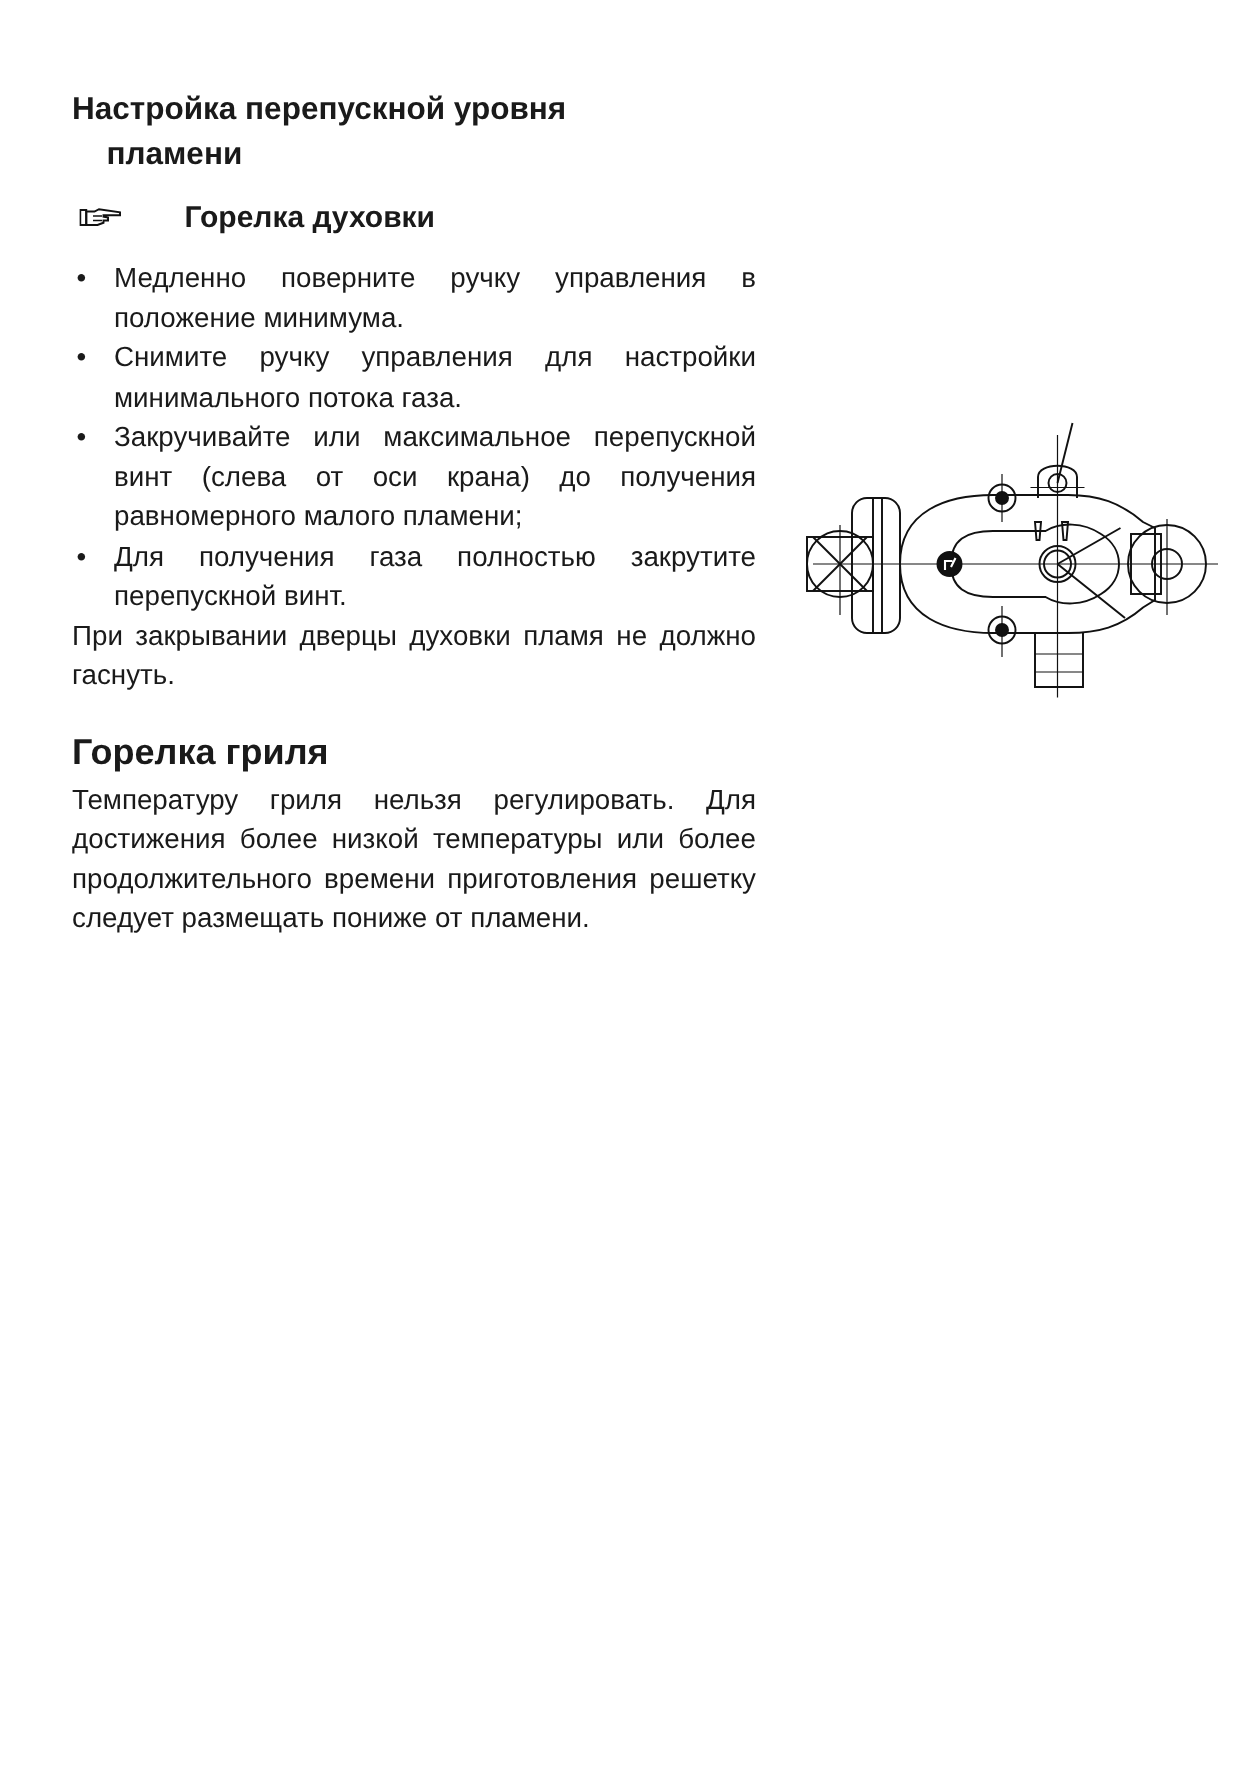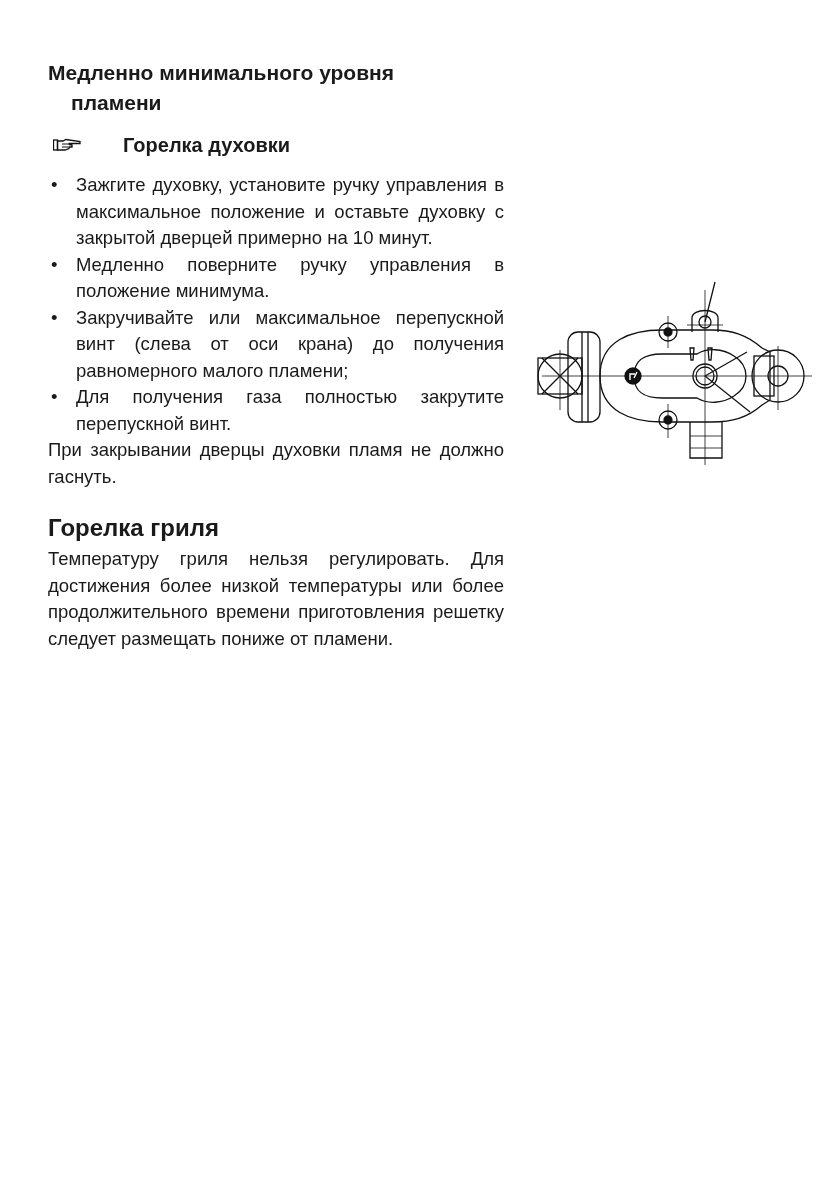--- a/index.html
+++ b/index.html
@@ -18,37 +18,37 @@
   p { margin: 0; font-size: 18.5px; line-height: 26.5px; text-align: justify; }
   .note { margin-top: 0; }
   h3 { font-size: 24px; font-weight: bold; margin: 24px 0 4px 0; line-height: 28px; }
   .diagram { position: absolute; left: 522px; top: 270px; width: 300px; height: 200px; }
 </style>
 </head>
 <body>
 
 <div class="col">
   <h1>
-    <span>Медленно минимального уровня</span>
+    <span>Настройка перепускной уровня</span>
     <span class="l2">пламени</span>
   </h1>
 
   <div class="sub">
     <svg class="hand" viewBox="0 0 28 14">
       <rect x="0.5" y="2" width="4" height="10" fill="none" stroke="#111" stroke-width="1.3"></rect>
       <path d="M4.5 3 L10 3 L13 1.5 L27 3.5 L27 5.5 L16 5.5 L16 6.5 L19 7 L19 9 L16 9 L16 10.5 L12 12 L4.5 12 Z" fill="none" stroke="#111" stroke-width="1.3"></path>
       <line x1="9" y1="6" x2="15" y2="6" stroke="#111" stroke-width="1"></line>
       <line x1="9" y1="9" x2="15" y2="9" stroke="#111" stroke-width="1"></line>
     </svg>
     <h2>Горелка духовки</h2>
   </div>
 
   <ul>
-    <li>Зажгите духовку, установите ручку управления в максимальное положение и оставьте духовку с закрытой дверцей примерно на 10 минут.</li>
     <li>Медленно поверните ручку управления в положение минимума.</li>
+    <li>Снимите ручку управления для настройки минимального потока газа.</li>
     <li>Закручивайте или максимальное перепускной винт (слева от оси крана) до получения равномерного малого пламени;</li>
     <li>Для получения газа полностью закрутите перепускной винт.</li>
   </ul>
   <p class="note">При закрывании дверцы духовки пламя не должно гаснуть.</p>
 
   <h3>Горелка гриля</h3>
   <p>Температуру гриля нельзя регулировать. Для достижения более низкой температуры или более продолжительного времени приготовления решетку следует размещать пониже от пламени.</p>
 </div>
 
 <svg class="diagram" viewBox="0 0 300 200" fill="none" stroke="#111" stroke-width="1.3">

